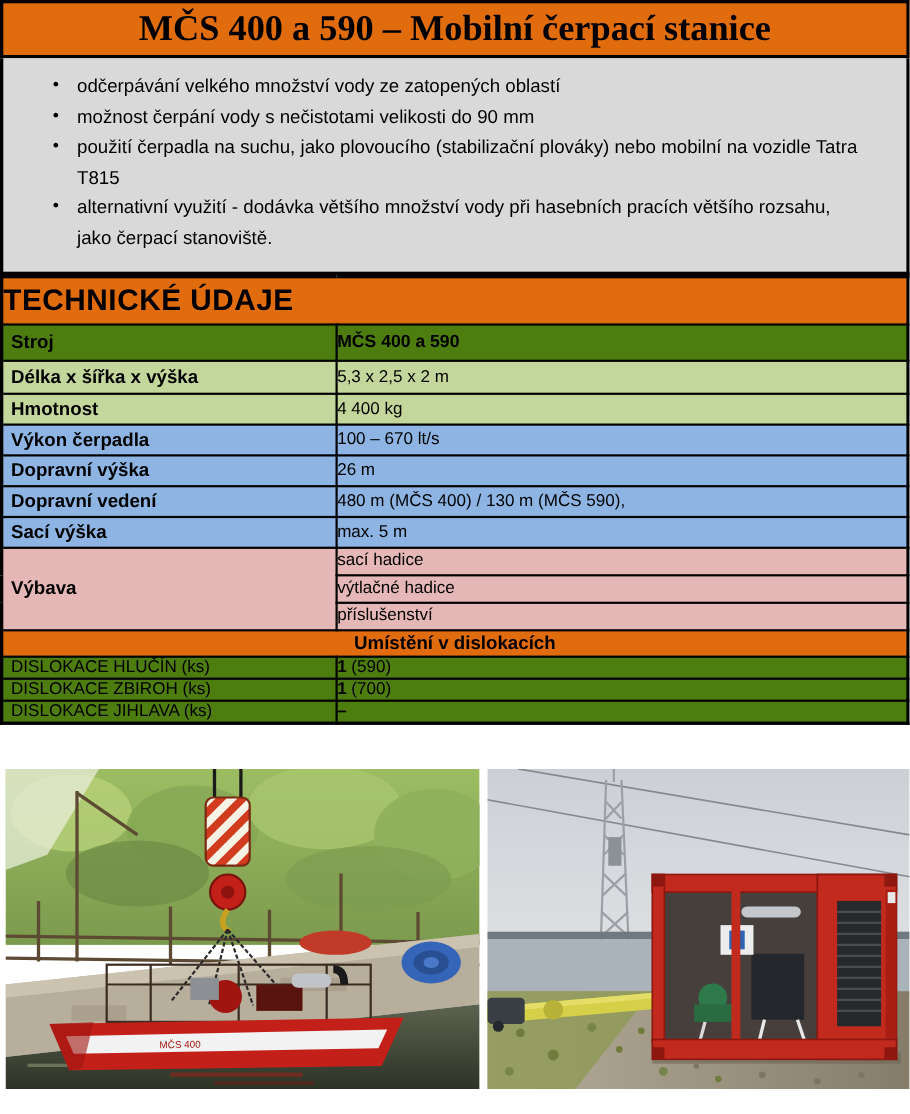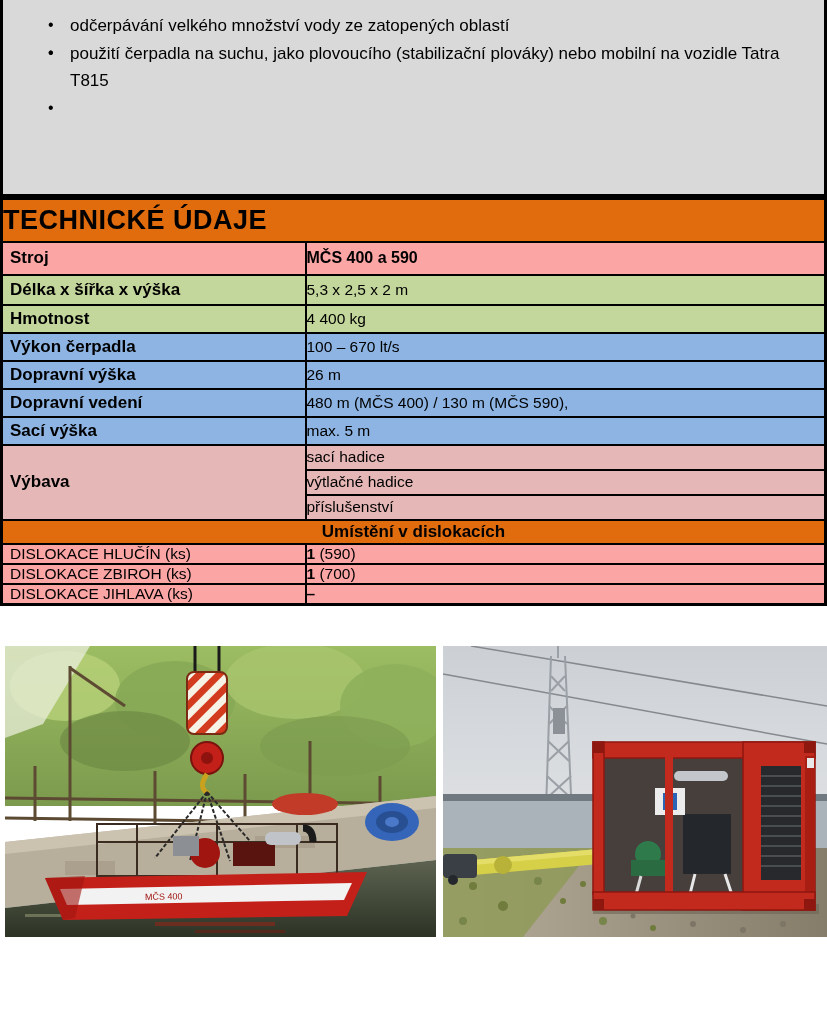--- a/index.html
+++ b/index.html
@@ -55,21 +55,21 @@
   }
   .lbl{ padding-left:7px !important; font-weight:700; font-size:17px; }
   .val{ font-size:15.5px; }
   .bold{ font-weight:700; font-size:16px; }
 
   tr.r-stroj{ height:33px; }
   tr.r-delka{ height:30px; }
   tr.r-std{ height:28px; }
   tr.r-vyb{ height:25px; }
 
-  .bg-gray td{ background:#fca5a5; }
+  .bg-gray td{ background:#4d7c0f; }
   .bg-green td{ background:#C3D69B; }
   .bg-blue td{ background:#8DB4E2; }
   .bg-pink td{ background:#E5B8B7; }
 
   tr.disl-h td{
     height:24px; background:#E06C0E;
     text-align:center; font-weight:700; font-size:17px;
   }
   tr.disl{ height:20px; }
   tr.disl .lbl{ font-weight:400; font-size:15.5px; }
@@ -82,36 +82,41 @@
     margin:40px 0 0 5px;
     height:291px;
   }
   .photos svg{ display:block; }
 </style>
 </head>
 <body>
 
 <div class="doc">
 
+  <header class="title-bar">
+    <h1>MČS 400 a 590 – Mobilní čerpací stanice</h1>
+  </header>
 
   <section class="bullets">
     <ul>
       <li>
         <span class="bullet-dot">•</span>
         <span>odčerpávání velkého množství vody ze zatopených oblastí</span>
       </li>
       <li>
         <span class="bullet-dot">•</span>
+        <span>možnost čerpání vody s nečistotami velikosti do 90 mm</span>
       </li>
       <li>
         <span class="bullet-dot">•</span>
         <span>použití čerpadla na suchu, jako plovoucího (stabilizační plováky) nebo mobilní na vozidle Tatra T815</span>
       </li>
       <li>
         <span class="bullet-dot">•</span>
+        <span>alternativní využití - dodávka většího množství vody při hasebních pracích většího rozsahu, jako čerpací stanoviště.</span>
       </li>
     </ul>
   </section>
 
   <table class="spec">
     <colgroup>
         <col class="c1">
         <col>
       </colgroup>
     <tbody>

